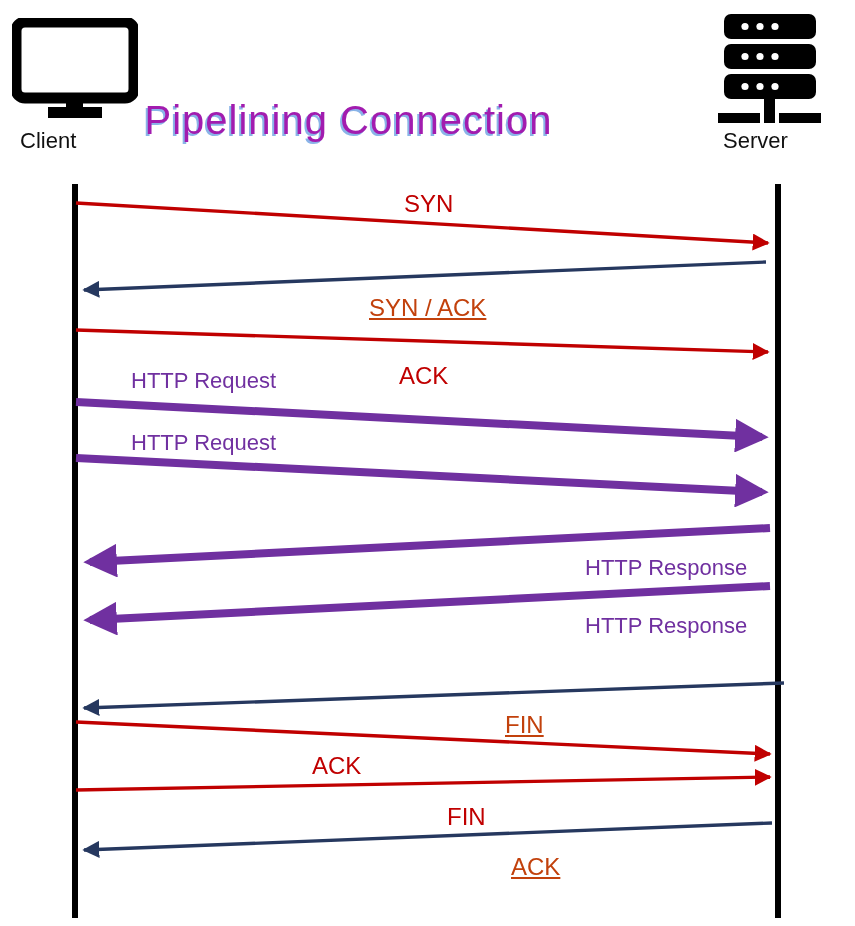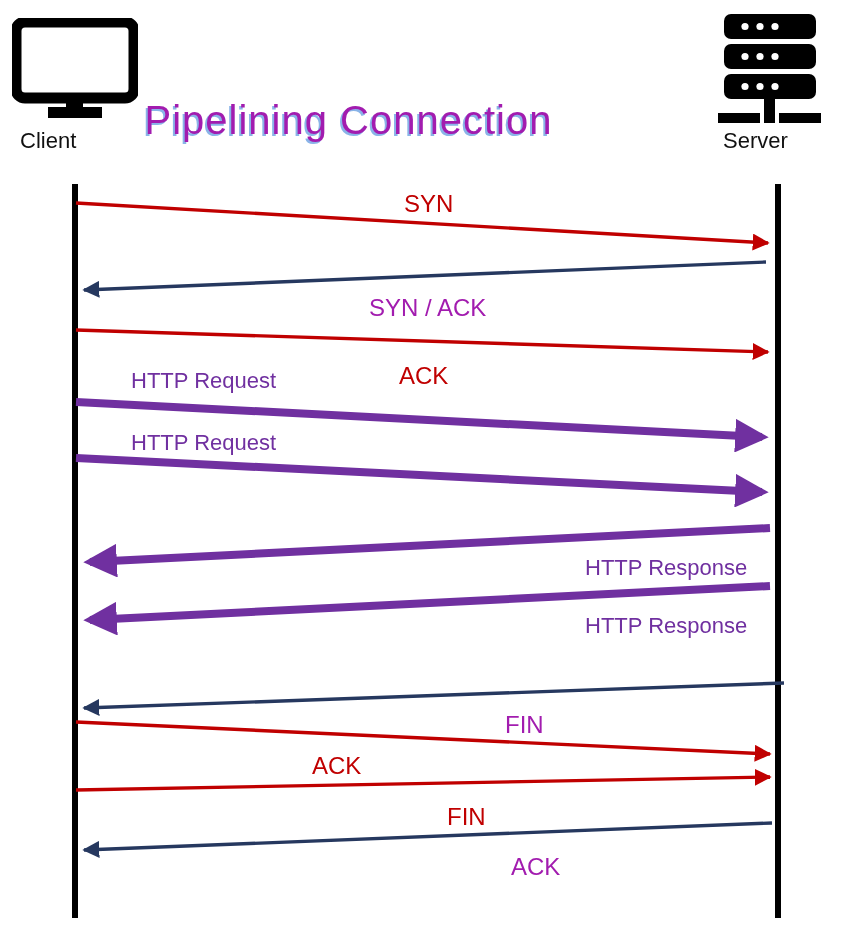--- a/index.html
+++ b/index.html
@@ -66,21 +66,21 @@
     width: 855px;
     height: 926px;
   }
   
   .msg-label {
     position: absolute;
     white-space: nowrap;
     font-size: 24px;
   }
   .msg-label.red    { color: #C00000; }
-  .msg-label.navy   { color: #a21caf; }
+  .msg-label.navy   { color: #c2410c; text-decoration: underline; }
   .msg-label.purple { color: #7030A0; font-weight: normal; font-size: 22px; }
 </style>
 </head>
 <body>
 
 <div id="stage">
 
   <svg id="client-icon" viewBox="0 0 126 100">
     <rect x="4" y="4" width="118" height="76" rx="9" ry="9" fill="none" stroke="#000000" stroke-width="11"></rect>
     <rect x="54" y="78" width="17" height="14" fill="#000000"></rect>

